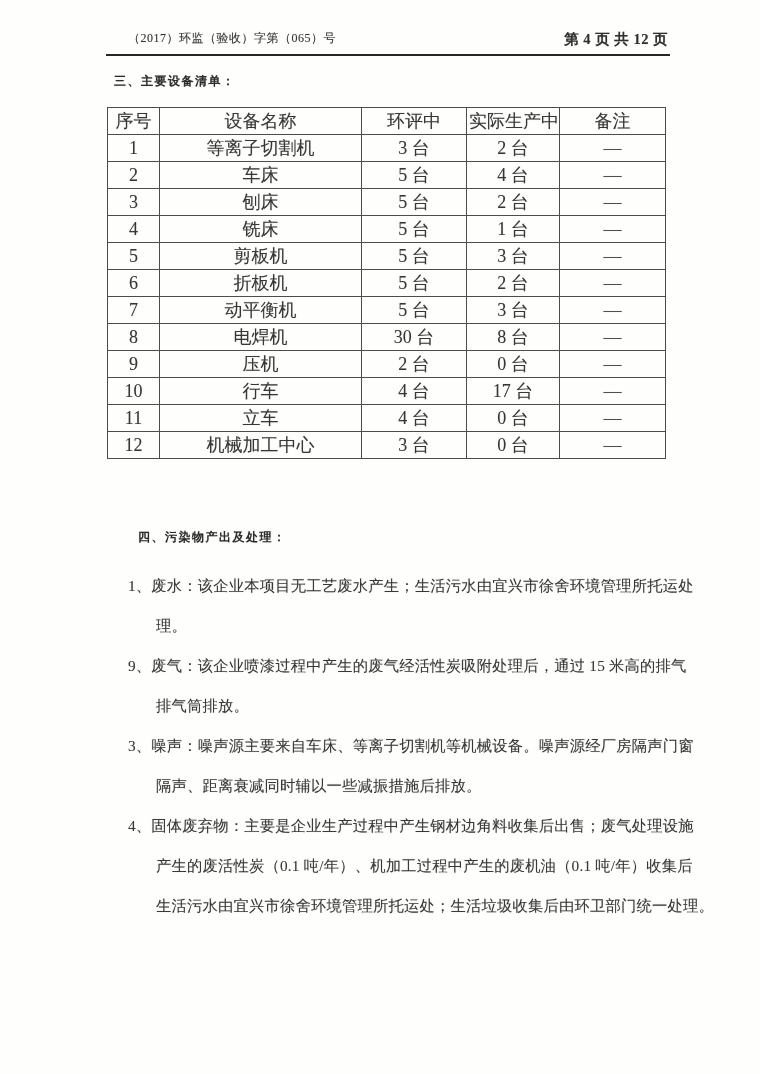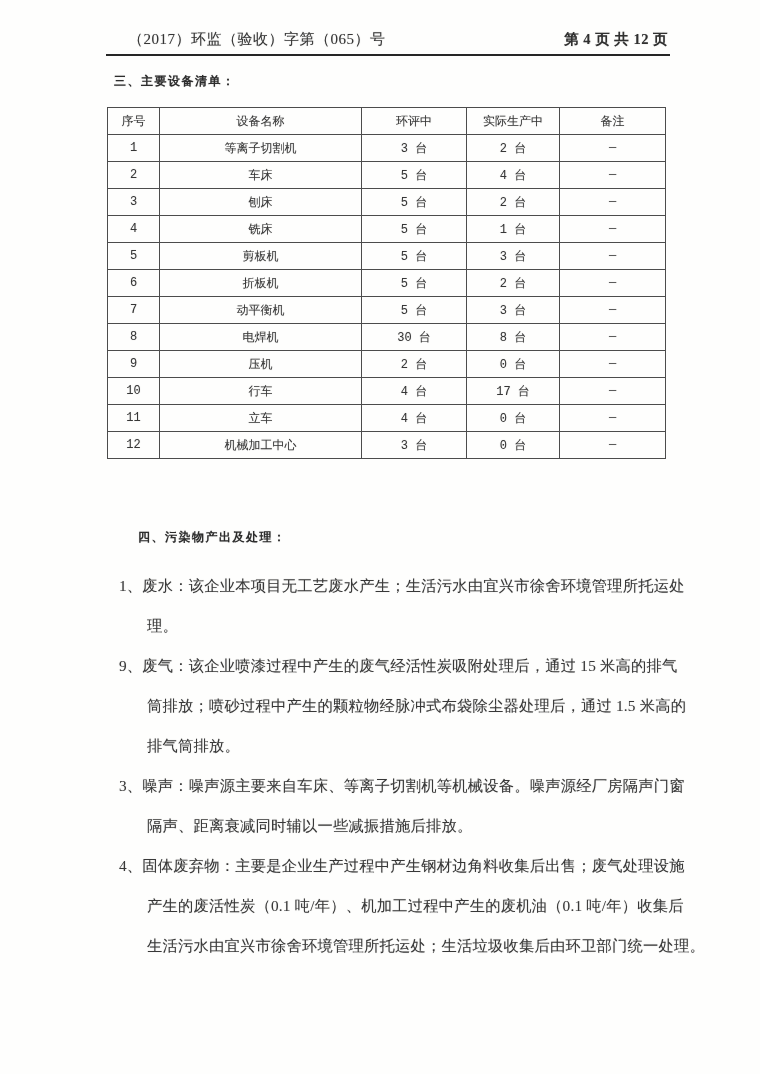--- a/index.html
+++ b/index.html
@@ -11,21 +11,21 @@
     width: 760px;
     height: 1074px;
     background: #fefefd;
     overflow: hidden;
     color: #3a3a3a;
     font-family: "Liberation Serif", serif;
   }
   
   .hdr-doc-number {
     position: absolute; left: 128px; top: 30px;
-    font-size: 15px; letter-spacing: 0.5px; color: #353535;
+    font-size: 12px; letter-spacing: 0.5px; color: #353535;
     text-shadow: 0 0 1px rgba(70,70,70,0.35);
     white-space: nowrap;
   }
   .hdr-page-info {
     position: absolute; right: 92px; top: 30px;
     font-size: 14.5px; font-weight: bold; letter-spacing: 0.5px; color: #303030;
     text-shadow: 0 0 1px rgba(70,70,70,0.35);
     white-space: nowrap;
     text-align: center;
   }
@@ -42,43 +42,42 @@
     text-shadow: 0 0 1px rgba(60,60,60,0.3);
   }
   .sec-equipment { top: 73px; }
   .sec-pollutants { top: 529px; margin-left: 24px; }
   
   table.equip {
     position: absolute; left: 107px; top: 107px;
     width: 558px;
     border-collapse: collapse;
     table-layout: fixed;
-    font-size: 12px; color: #373737;
+    font-size: 18px; color: #373737;
     text-shadow: 0 0 1px rgba(70,70,70,0.3);
-    font-family: Liberation Mono, monospace;
   }
   table.equip th, table.equip td {
     border: 1px solid #4c4c4c;
     height: 26px;
     text-align: center;
     vertical-align: middle;
     padding: 0 2px;
     font-weight: normal;
     white-space: nowrap;
     overflow: hidden;
   }
   table.equip col.c1 { width: 52px; }
   table.equip col.c2 { width: 202px; }
   table.equip col.c3 { width: 105px; }
   table.equip col.c4 { width: 93px; }
   table.equip col.c5 { width: 106px; }
   td.dash { color: #4a4a4a; }
   
   .paras {
-    position: absolute; left: 119px; top: 566px;
+    position: absolute; left: 128px; top: 566px;
     width: 566px;
     font-size: 15.3px; color: #383838;
     letter-spacing: 0.2px;
     text-shadow: 0 0 1px rgba(70,70,70,0.3);
   }
   .paras .line {
     line-height: 40px;
     white-space: nowrap;
   }
   .paras .line.cont {
@@ -202,21 +201,20 @@
         </tr>
       </tbody>
   </table>
 
   <div class="sec-title sec-pollutants">四、污染物产出及处理：</div>
 
   <div class="paras">
       <div class="line">1、废水：该企业本项目无工艺废水产生；生活污水由宜兴市徐舍环境管理所托运处</div>
       <div class="line cont">理。</div>
       <div class="line">9、废气：该企业喷漆过程中产生的废气经活性炭吸附处理后，通过 15 米高的排气</div>
-      <div class="line cont">筒排放；喷砂过程中产生的颗粒物经脉冲式布袋除尘器处理后，通过 1.5 米高的</div>
       <div class="line cont">排气筒排放。</div>
       <div class="line">3、噪声：噪声源主要来自车床、等离子切割机等机械设备。噪声源经厂房隔声门窗</div>
       <div class="line cont">隔声、距离衰减同时辅以一些减振措施后排放。</div>
       <div class="line">4、固体废弃物：主要是企业生产过程中产生钢材边角料收集后出售；废气处理设施</div>
       <div class="line cont">产生的废活性炭（0.1 吨/年）、机加工过程中产生的废机油（0.1 吨/年）收集后</div>
       <div class="line cont">生活污水由宜兴市徐舍环境管理所托运处；生活垃圾收集后由环卫部门统一处理。</div>
     </div>
 
 </div>
 

